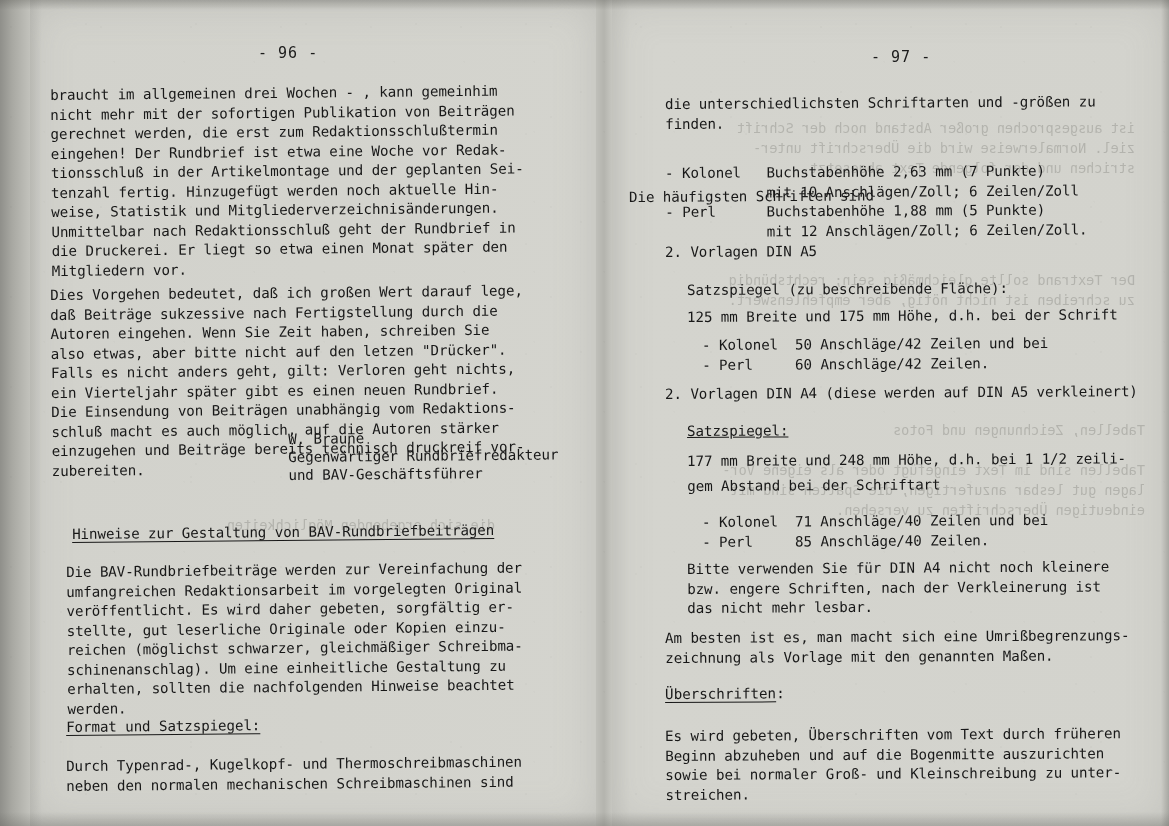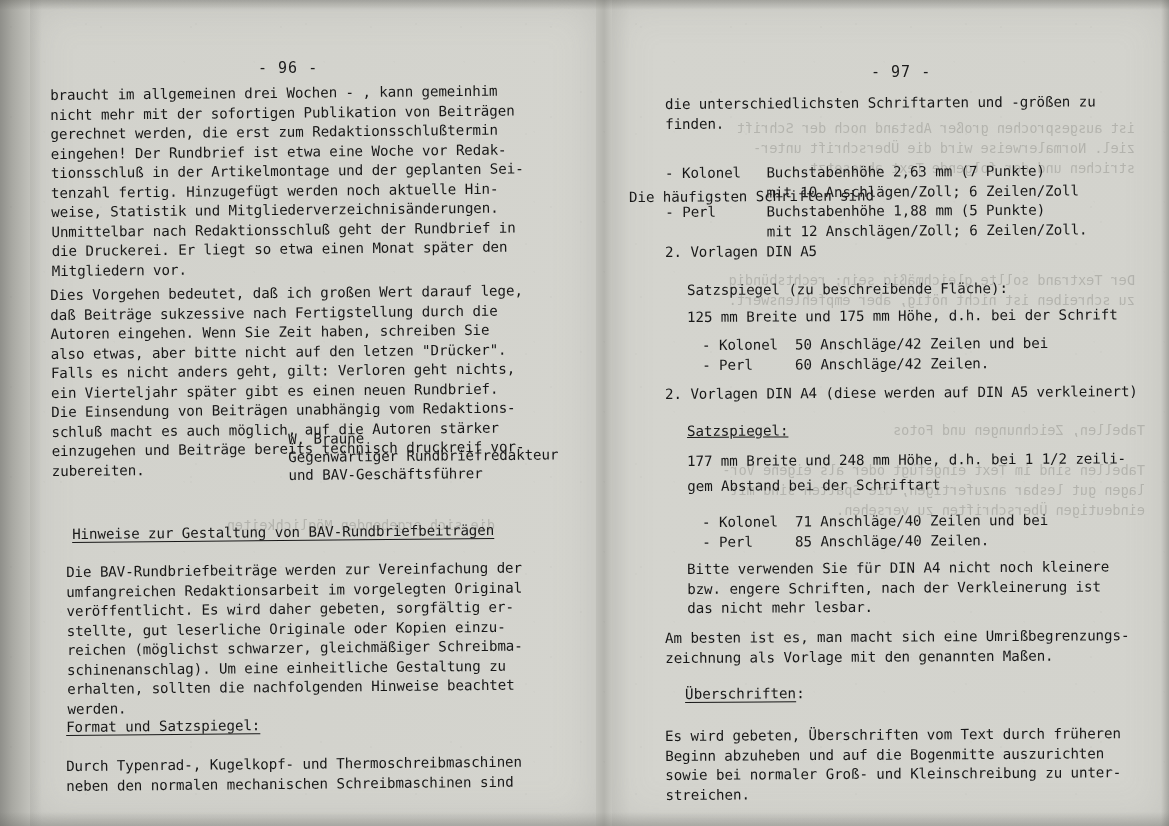--- a/index.html
+++ b/index.html
@@ -55,21 +55,20 @@
     width: 16px;
     height: 826px;
     background: linear-gradient(90deg, #c0c0ba 0%, #b4b4ae 50%, #c6c6c0 100%);
   }
   .pagenum {
     position: absolute;
     font-family: "DejaVu Sans Mono", monospace;
     font-size: 15px;
     color: #1b1b1b;
     letter-spacing: 1px;
-    margin-top: 15px;
   }
   .txt {
     position: absolute;
     font-family: "DejaVu Sans Mono", monospace;
     color: #181818;
     white-space: pre;
     line-height: 19.5px;
     font-size: 14.2px;
     letter-spacing: -0.1px;
   }
@@ -221,21 +220,21 @@
 - Perl     85 Anschläge/40 Zeilen.</div>
 
     <div class="txt" style="left:687px; top:560px;">Bitte verwenden Sie für DIN A4 nicht noch kleinere
 bzw. engere Schriften, nach der Verkleinerung ist
 das nicht mehr lesbar.</div>
 
     <div class="txt" style="left:665px; top:629px;">Am besten ist es, man macht sich eine Umrißbegrenzungs-
 zeichnung als Vorlage mit den genannten Maßen.</div>
 
     <div style="position:absolute; left:665px; top:684px; transform:rotate(-0.35deg); transform-origin:left top;">
-      <span class="underline" style="font-family:'DejaVu Sans Mono',monospace; font-size:14.2px; color:#181818;margin-left:20px;">Überschriften</span><span style="font-family:'DejaVu Sans Mono',monospace; font-size:14.2px; color:#181818;">:</span>
+      <span class="underline" style="font-family:'DejaVu Sans Mono',monospace; font-size:14.2px; color:#181818;">Überschriften</span><span style="font-family:'DejaVu Sans Mono',monospace; font-size:14.2px; color:#181818;">:</span>
     </div>
 
     <div class="txt" style="left:665px; top:727px;">Es wird gebeten, Überschriften vom Text durch früheren
 Beginn abzuheben und auf die Bogenmitte auszurichten
 sowie bei normaler Groß- und Kleinschreibung zu unter-
 streichen.</div>
   </div>
 
   <div class="noise"></div>
   <div class="edge-shadow-top"></div>

